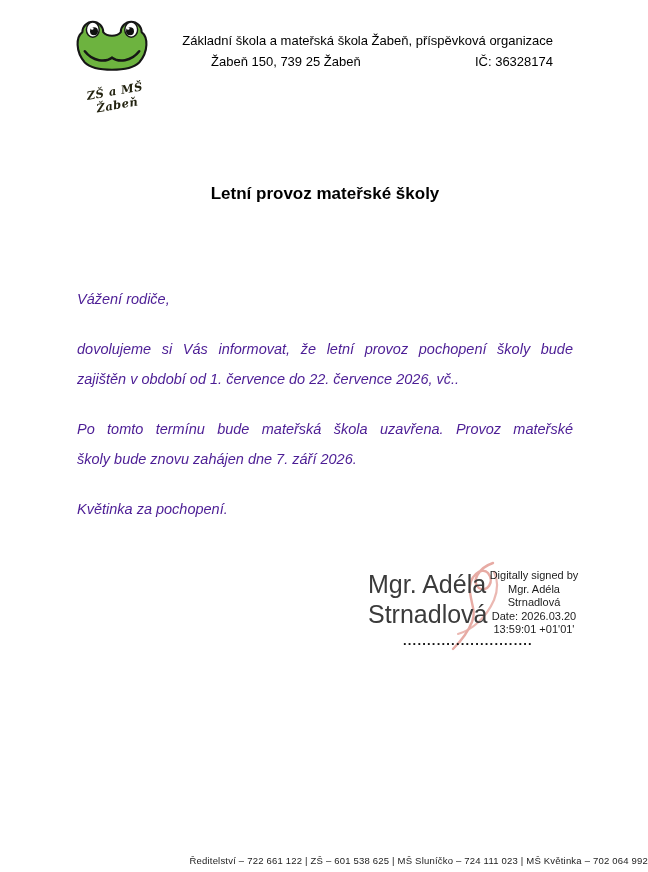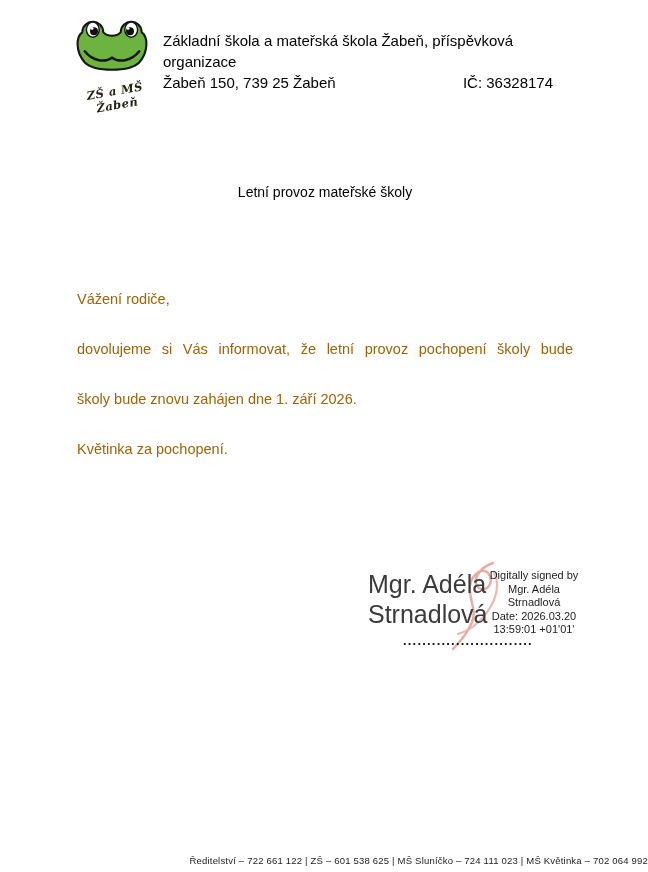--- a/index.html
+++ b/index.html
@@ -20,34 +20,34 @@
   .logo-frog { position: absolute; left: 2px; top: 2px; width: 80px; height: 61px; }
   .logo-caption {
     position: absolute; left: -4px; top: 70px; width: 100px;
     font-family: "DejaVu Serif", serif; font-style: italic; font-weight: 700;
     font-size: 11.5px; color: #22220f; text-align: center;
     transform: rotate(-10deg);
     letter-spacing: 0.5px;
   }
   .lh-text {
     position: absolute; left: 163px; top: 30px; width: 390px;
-    font-size: 15px; line-height: 21px; color: #000;
+    font-size: 13px; line-height: 21px; color: #000; text-align: right;
   }
-  .lh-row2 { display: flex; justify-content: space-between; }
+  .lh-row2 { display: flex; justify-content: space-between; margin-left: 48px; }
 
   
   .doc-title {
     position: absolute; left: 77px; top: 184px; width: 496px;
-    text-align: center; font-size: 14px; font-weight: 400; color: #000;
+    text-align: center; font-size: 17px; font-weight: 700; color: #000;
   }
 
   
   .body-text {
     position: absolute; left: 77px; top: 284px; width: 496px;
-    font-size: 14.5px; color: #a16207;
+    font-size: 14.5px; color: #4c1d95; font-style: italic;
   }
   .para { margin-bottom: 20px; }
   .bline { display: block; line-height: 30px; }
   .jline { text-align: justify; text-align-last: justify; }
 
   
   .sig-name {
     position: absolute; left: 368px; top: 569px; width: 130px;
     font-size: 25px; line-height: 30px; color: #3b3b3b; white-space: nowrap;
   }
@@ -96,23 +96,25 @@
   </div>
 
   <div class="doc-title">Letní provoz mateřské školy</div>
 
   <div class="body-text">
     <p class="para">
       <span class="bline">Vážení rodiče,</span>
     </p>
     <p class="para">
       <span class="bline jline">dovolujeme si Vás informovat, že letní provoz pochopení školy bude</span>
+      <span class="bline">zajištěn v období od 1. července do 22. července 2026, vč..</span>
     </p>
     <p class="para">
-      <span class="bline">školy bude znovu zahájen dne 1. září 2026.</span>
+      <span class="bline jline">Po tomto termínu bude mateřská škola uzavřena. Provoz mateřské</span>
+      <span class="bline">školy bude znovu zahájen dne 7. září 2026.</span>
     </p>
     <p class="para">
       <span class="bline">Květinka za pochopení.</span>
     </p>
   </div>
 
   <svg class="sig-flourish" viewBox="0 0 60 92" xmlns="http://www.w3.org/2000/svg" aria-hidden="true">
     <path d="M45 3 C30 8 23 22 31 28 C39 33 47 22 40 13 C34 6 20 16 22 32 C24 47 28 52 24 62 C20 72 12 82 5 89" fill="none" stroke="#e7aba4" stroke-width="2.4" stroke-linecap="round"></path>
     <path d="M10 74 C24 70 38 58 46 40 C50 30 50 20 46 12" fill="none" stroke="#e7aba4" stroke-width="2.2" stroke-linecap="round" opacity="0.85"></path>
   </svg>

